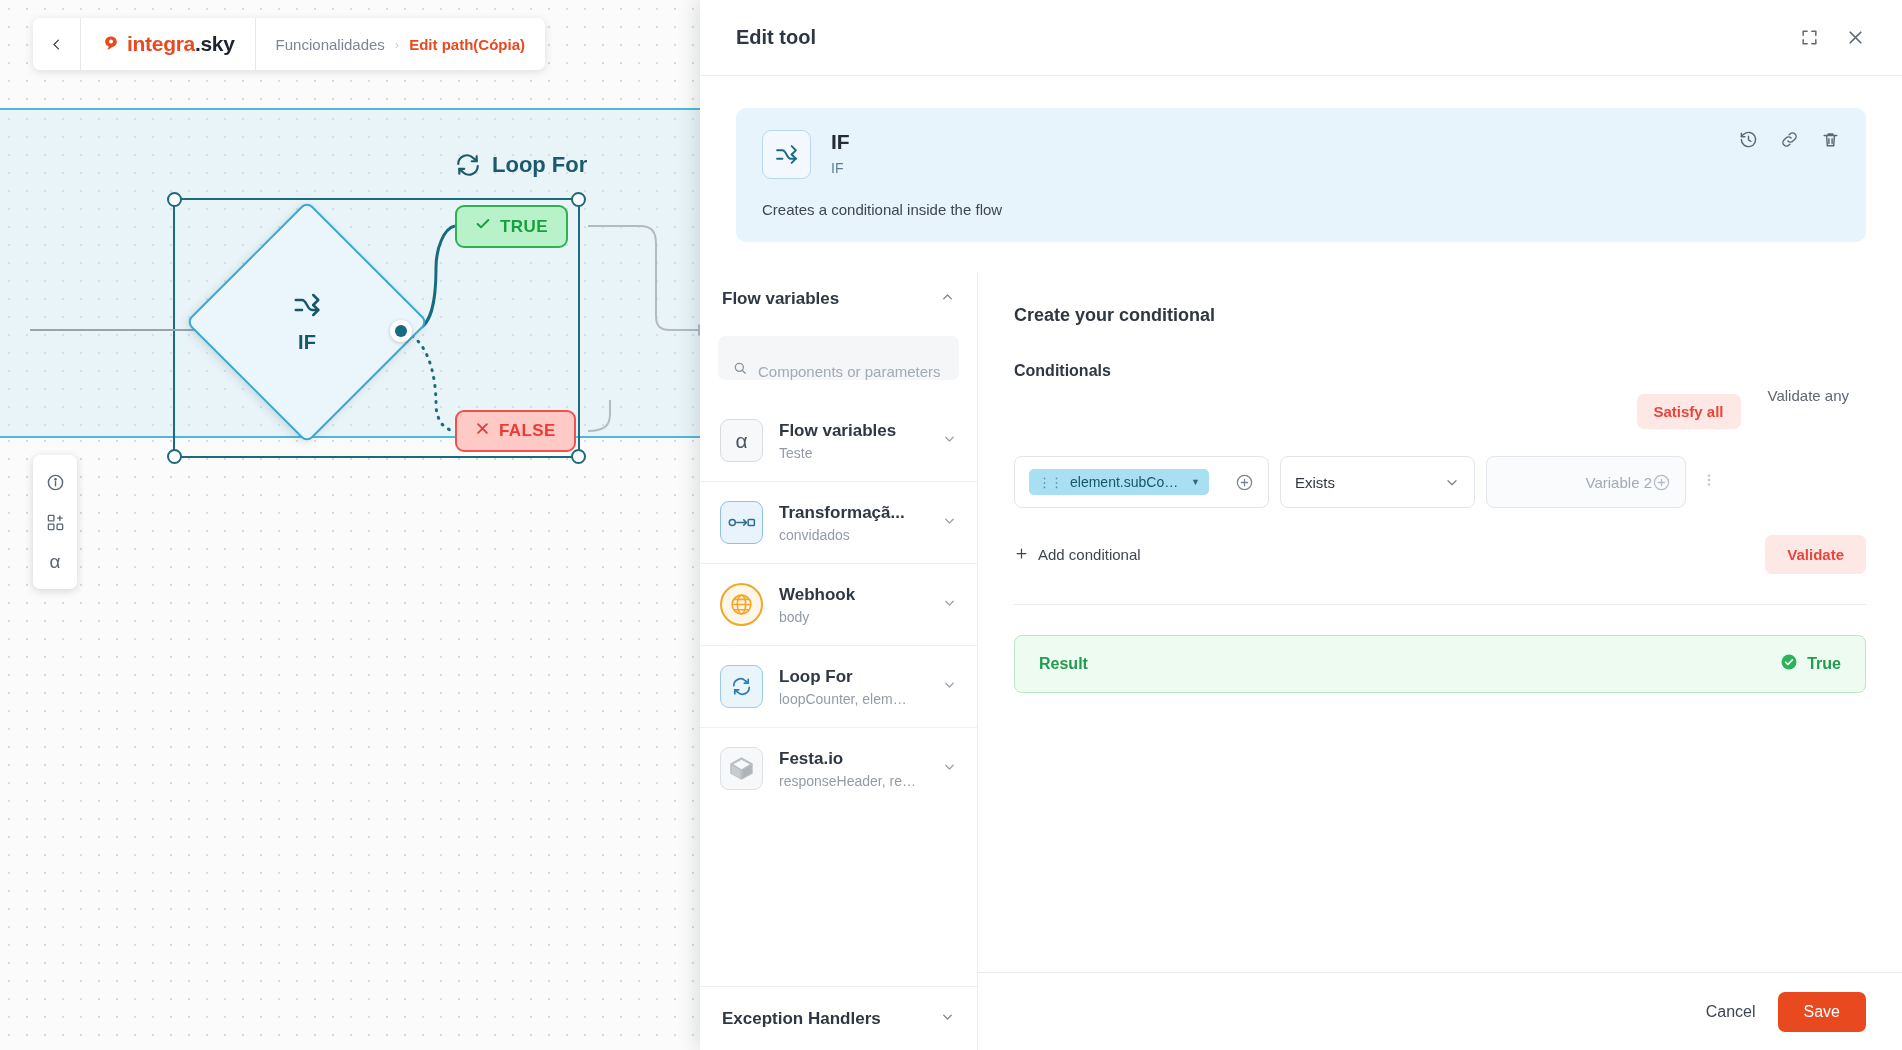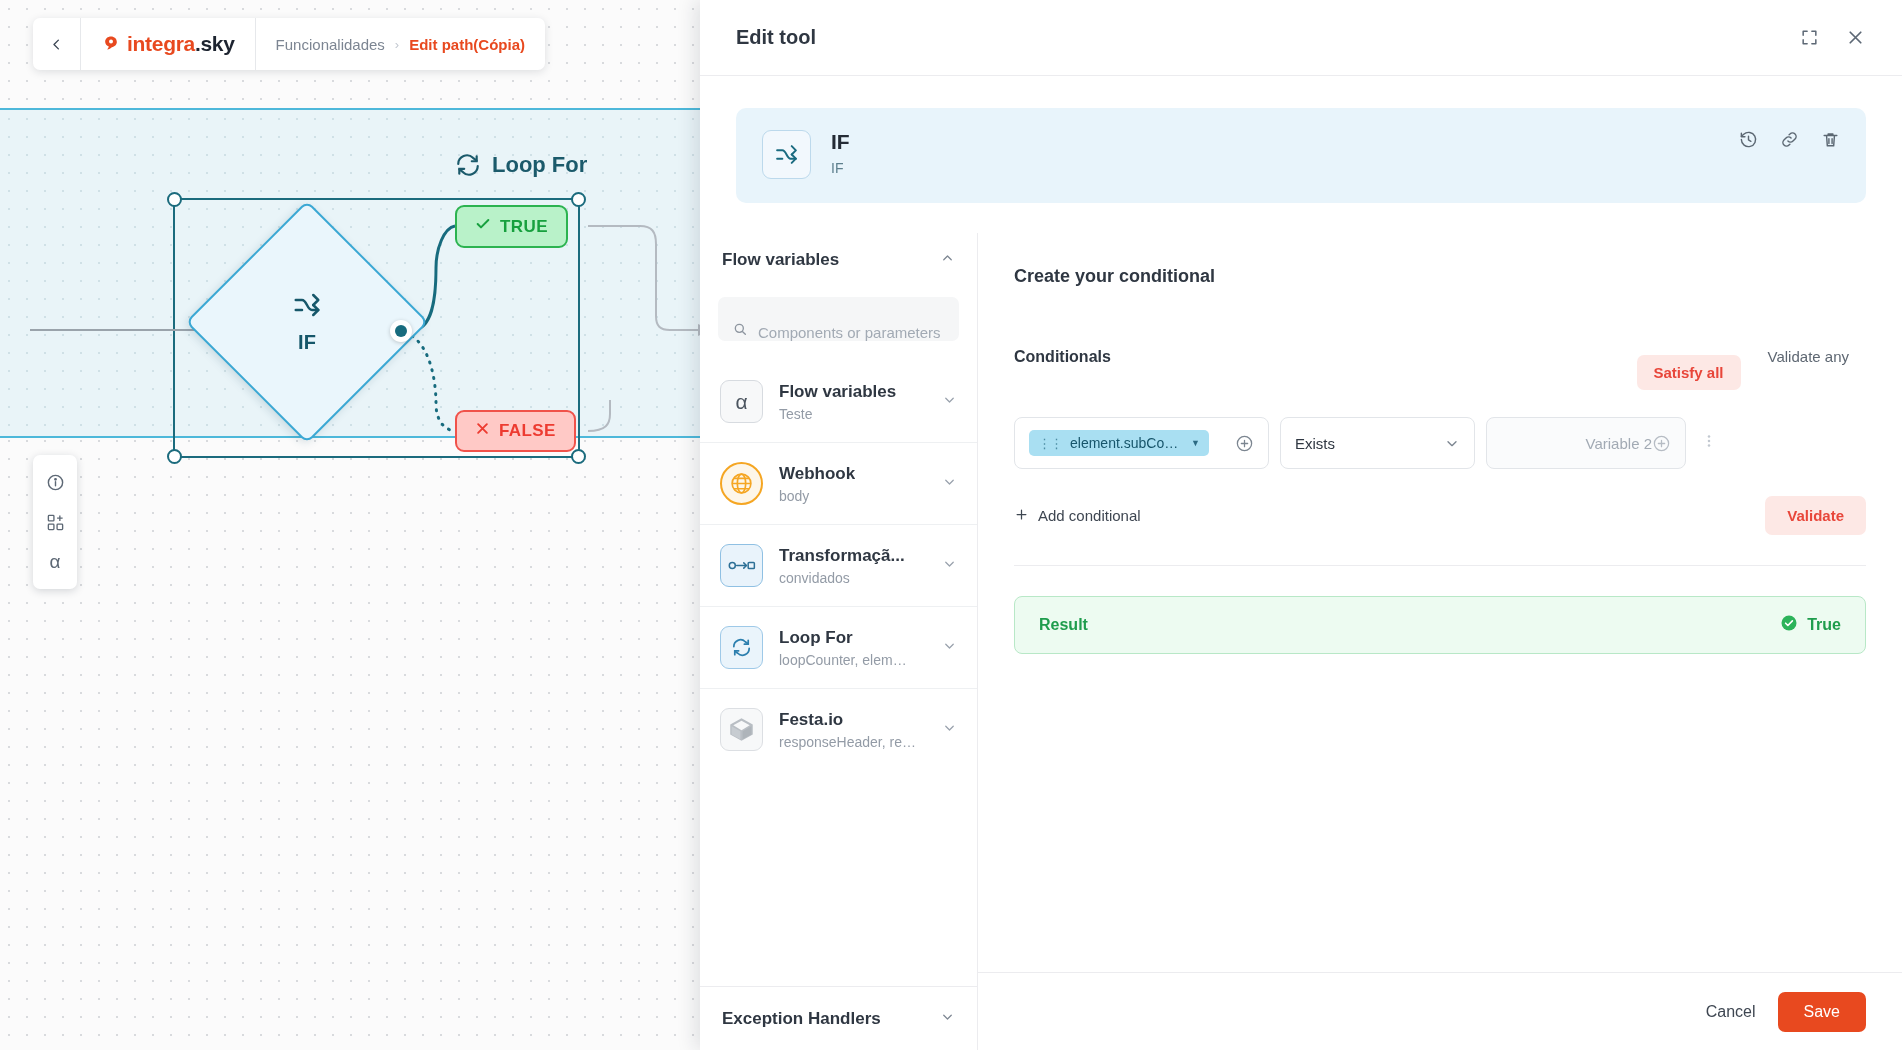--- a/index.html
+++ b/index.html
@@ -190,21 +190,21 @@
     align-items: center; flex: 0 0 auto;
   }
   .fv-foot .t { font-size: 17px; font-weight: 700; color: #2f3742; }
   .fv-foot .chev { margin-left: auto; color: #7d8692; }
 
   
   .main { flex: 1 1 auto; min-width: 0; display: flex; flex-direction: column; }
   .main-head { padding: 0 36px; height: 54px; display: flex; align-items: flex-end; }
   .main-title { font-size: 18px; font-weight: 700; color: #2f3742; }
   .main-inner { padding: 36px 36px 0 36px; }
-  .cond-bar { display: flex; align-items: center; }
+  .cond-bar { display: flex; }
   .cond-label { font-size: 16px; font-weight: 700; color: #2f3742; }
   .seg { margin-left: auto; display: flex; align-items: center; gap: 10px; }
   .seg-btn {
     padding: 9px 17px; border-radius: 7px; font-size: 15px; cursor: pointer;
     color: #5e6772; background: transparent; border: none;
     font-family: "Liberation Sans", sans-serif;
   }
   .seg-btn.active { background: #fde8e5; color: #e8463a; font-weight: 700; margin-top: 32px; }
 
   .cond-row { display: flex; align-items: center; gap: 0; margin-top: 27px; }
@@ -442,20 +442,21 @@
               </svg>
           </span>
           <span class="ico-btn">
             <svg viewBox="0 0 24 24" width="19" height="19" fill="none" stroke="currentColor" stroke-width="1.8" stroke-linecap="round" stroke-linejoin="round">
                 <path d="M4 7h16M9 7V5h6v2M7 7l1 13h8l1-13"></path>
                 <path d="M10 11v6M14 11v6"></path>
               </svg>
           </span>
         </div>
       </div>
+      <div class="tool-desc">Creates a conditional inside the flow</div>
     </div>
 
     <div class="panel-body">
 
       <div class="fv">
         <div class="fv-head">
           <span class="t">Flow variables</span>
           <span class="chev">
             <svg viewBox="0 0 24 24" width="15" height="15" fill="none" stroke="currentColor" stroke-width="2" stroke-linecap="round" stroke-linejoin="round">
                 <path d="M6 14l6-6 6 6"></path>
@@ -481,50 +482,50 @@
               <div class="fv-sub">Teste</div>
             </div>
             <span class="fv-chev">
               <svg viewBox="0 0 24 24" width="15" height="15" fill="none" stroke="currentColor" stroke-width="2" stroke-linecap="round" stroke-linejoin="round">
                   <path d="M6 10l6 6 6-6"></path>
                 </svg>
             </span>
           </div>
 
           <div class="fv-item">
-            <div class="fv-ico ico-globe">
-              <svg viewBox="0 0 24 24" width="25" height="25" fill="none" stroke="currentColor" stroke-width="1.6">
-                  <circle cx="12" cy="12" r="9"></circle>
-                  <ellipse cx="12" cy="12" rx="4" ry="9"></ellipse>
-                  <path d="M3 12h18M4.5 7h15M4.5 17h15"></path>
-                </svg>
-            </div>
-            <div class="fv-txt">
-              <div class="fv-name">Webhook</div>
-              <div class="fv-sub">body</div>
-            </div>
-            <span class="fv-chev">
-              <svg viewBox="0 0 24 24" width="15" height="15" fill="none" stroke="currentColor" stroke-width="2" stroke-linecap="round" stroke-linejoin="round">
-                  <path d="M6 10l6 6 6-6"></path>
-                </svg>
-            </span>
-          </div>
-
-          <div class="fv-item">
             <div class="fv-ico ico-transf">
               <svg viewBox="0 0 34 16" width="30" height="15" fill="none" stroke="currentColor" stroke-width="1.7">
                   <circle cx="6" cy="8" r="3.4"></circle>
                   <path d="M11 8h11" stroke-linecap="round"></path>
                   <path d="M19 5l3 3-3 3" stroke-linecap="round" stroke-linejoin="round"></path>
                   <rect x="24" y="4.5" width="7" height="7" rx="1"></rect>
                 </svg>
             </div>
             <div class="fv-txt">
               <div class="fv-name">Transformaçã...</div>
               <div class="fv-sub">convidados</div>
+            </div>
+            <span class="fv-chev">
+              <svg viewBox="0 0 24 24" width="15" height="15" fill="none" stroke="currentColor" stroke-width="2" stroke-linecap="round" stroke-linejoin="round">
+                  <path d="M6 10l6 6 6-6"></path>
+                </svg>
+            </span>
+          </div>
+
+          <div class="fv-item">
+            <div class="fv-ico ico-globe">
+              <svg viewBox="0 0 24 24" width="25" height="25" fill="none" stroke="currentColor" stroke-width="1.6">
+                  <circle cx="12" cy="12" r="9"></circle>
+                  <ellipse cx="12" cy="12" rx="4" ry="9"></ellipse>
+                  <path d="M3 12h18M4.5 7h15M4.5 17h15"></path>
+                </svg>
+            </div>
+            <div class="fv-txt">
+              <div class="fv-name">Webhook</div>
+              <div class="fv-sub">body</div>
             </div>
             <span class="fv-chev">
               <svg viewBox="0 0 24 24" width="15" height="15" fill="none" stroke="currentColor" stroke-width="2" stroke-linecap="round" stroke-linejoin="round">
                   <path d="M6 10l6 6 6-6"></path>
                 </svg>
             </span>
           </div>
 
           <div class="fv-item">
             <div class="fv-ico ico-loop">

